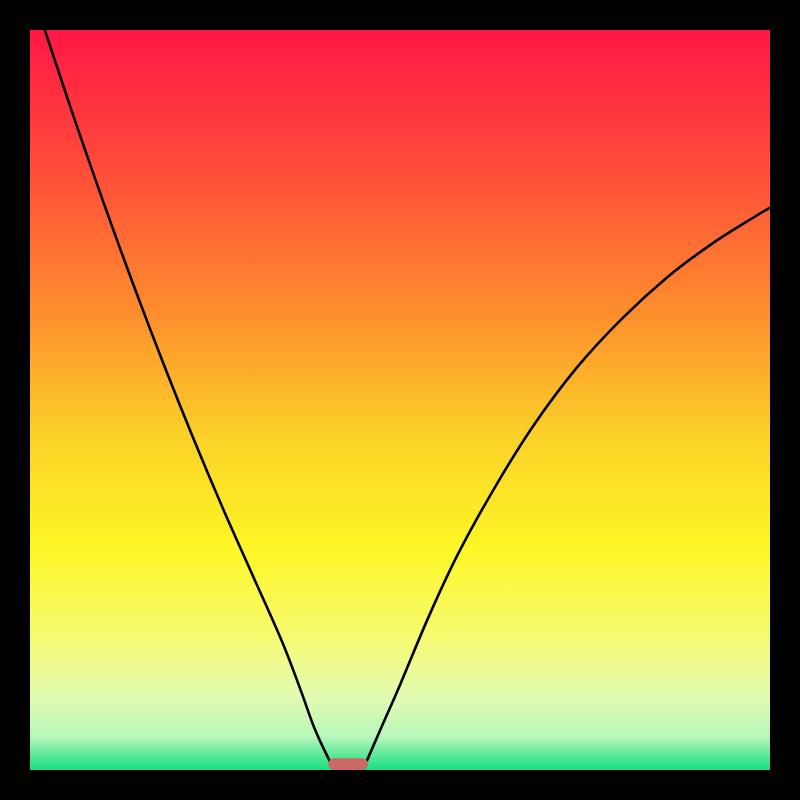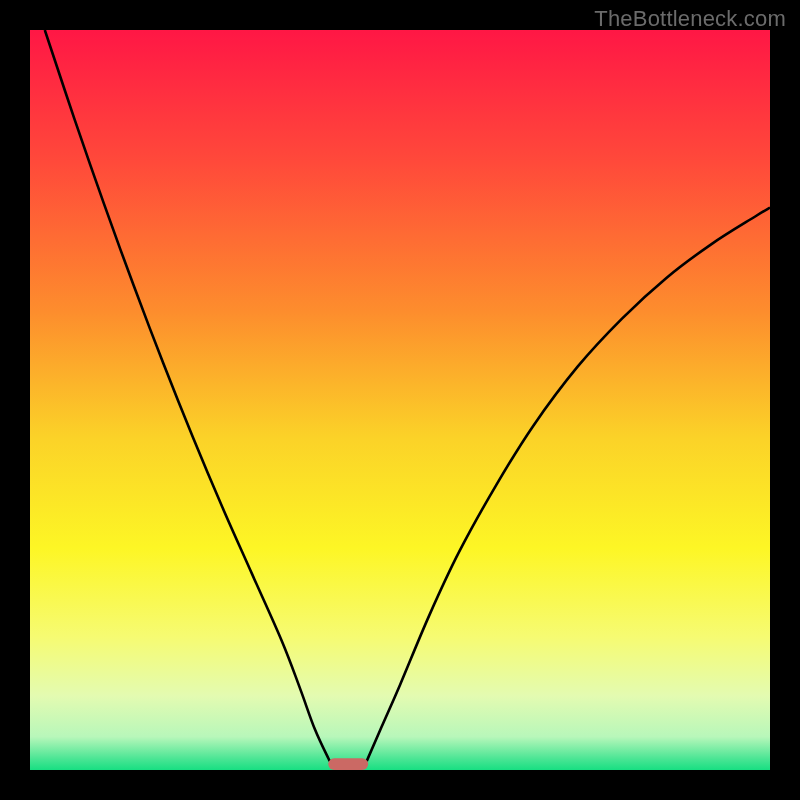--- a/index.html
+++ b/index.html
@@ -32,21 +32,20 @@
     top: 30px;
     width: 740px;
     height: 740px;
     display: block;
   }
 </style>
 </head>
 <body>
 <div class="frame">
 
-  <div class="watermark">TheBottleneck.com</div>
 
   <svg class="plot" viewBox="0 0 740 740" preserveAspectRatio="none">
     <defs>
       <linearGradient id="bg-grad" x1="0" y1="0" x2="0" y2="1">
 
       <stop offset="0.00%" stop-color="#ff1745"></stop>
           <stop offset="18.00%" stop-color="#ff4a3a"></stop>
           <stop offset="38.00%" stop-color="#fd8d2d"></stop>
           <stop offset="55.00%" stop-color="#fbd228"></stop>
           <stop offset="70.00%" stop-color="#fdf625"></stop>

